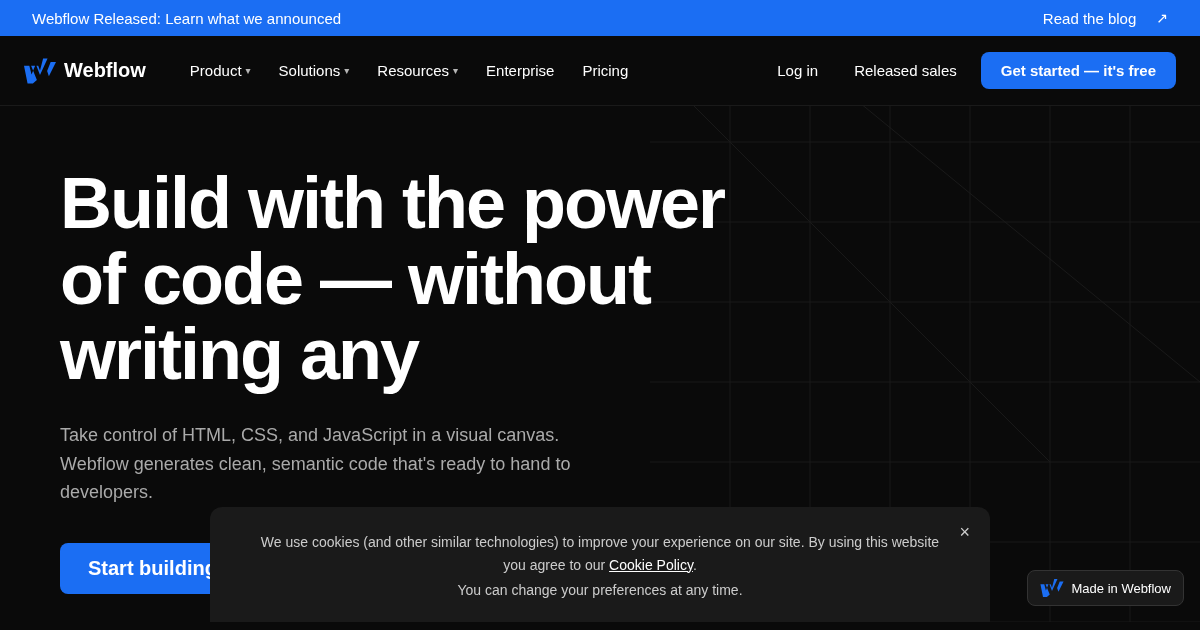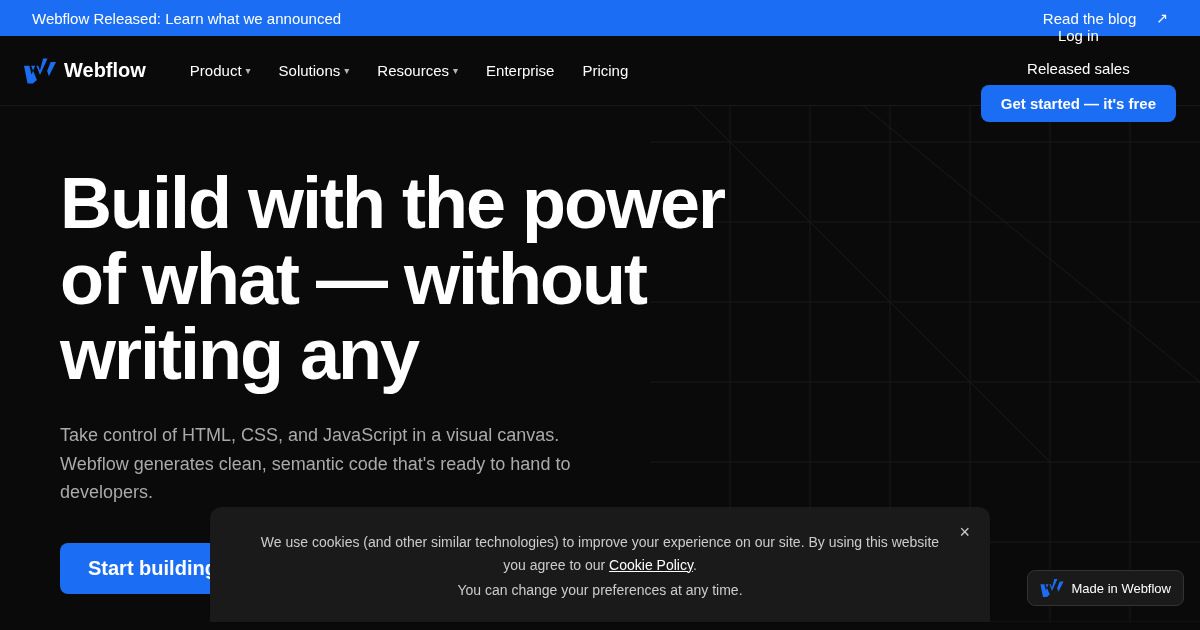--- a/index.html
+++ b/index.html
@@ -77,21 +77,21 @@
       cursor: pointer;
       border-radius: 6px;
     }
     .nav-link .chevron {
       font-size: 10px;
       opacity: 0.7;
     }
     .nav-right {
       display: flex;
       align-items: center;
-      flex-direction: column;
+      gap: 12px;
     }
     .nav-login {
       color: #fff;
       font-size: 15px;
       font-weight: 500;
       text-decoration: none;
       padding: 8px 12px;
       cursor: pointer;
     }
     .nav-contact {
@@ -291,21 +291,21 @@
     <line x1="0" y1="320" x2="550" y2="320" stroke="#888" stroke-width="1"></line>
     <line x1="0" y1="400" x2="550" y2="400" stroke="#888" stroke-width="1"></line>
     <line x1="0" y1="480" x2="550" y2="480" stroke="#888" stroke-width="1"></line>
     <line x1="0" y1="560" x2="550" y2="560" stroke="#888" stroke-width="1"></line>
 
     <line x1="160" y1="0" x2="550" y2="320" stroke="#888" stroke-width="1"></line>
     <line x1="0" y1="0" x2="400" y2="400" stroke="#888" stroke-width="1"></line>
   </svg>
 
   <div class="hero-content">
-    <h1 class="hero-title">Build with the power of what — without writing any</h1>
+    <h1 class="hero-title">Build with the power of code — without writing any</h1>
     <p class="hero-subtitle">Take control of HTML, CSS, and JavaScript in a visual canvas. Webflow generates clean, semantic code that's ready to hand to developers.</p>
     <a class="hero-cta">Start building</a>
   </div>
 
   <div class="cookie-banner">
     <button class="cookie-close">×</button>
     <p class="cookie-text">
       <span>We use cookies (and other similar technologies) to improve your experience on our site. By using this website you agree to our</span>
       <a class="cookie-link">Cookie Policy</a>.
     </p>

